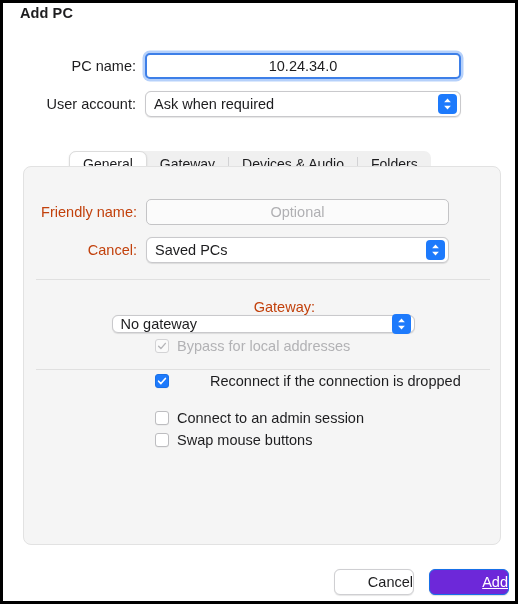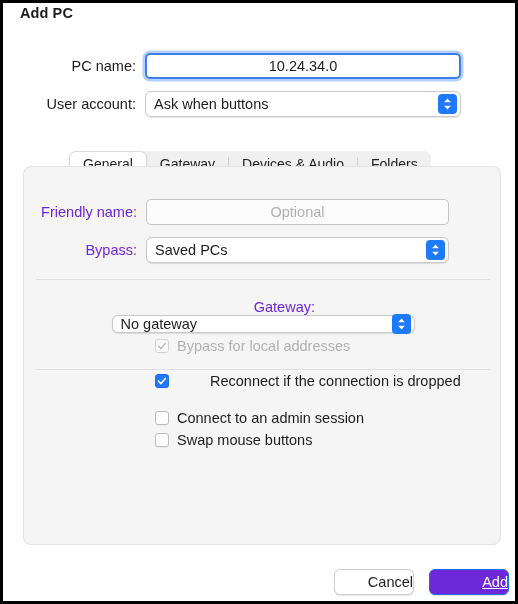--- a/index.html
+++ b/index.html
@@ -177,21 +177,21 @@
   #row-friendly { top: 32px; }
   #row-group    { top: 70px; }
   #row-gateway  { top: 132px; flex-direction: column; }
 
   .box-label {
     width: 122px;
     text-align: right;
     padding-right: 9px;
     box-sizing: border-box;
     font-size: 14.5px;
-    color: #6d28d9;
+    color: #c2410c;
     white-space: nowrap;
   }
 
   #friendly-name-input { width: 303px; background:#fbfbfb; }
   #group-popup   { width: 303px; }
   #gateway-popup { width: 303px; }
 
   .separator {
     position: absolute;
     left: 12px;
@@ -285,21 +285,21 @@
   <div class="title">Add PC</div>
 
   <div class="top-row" id="row-pcname">
     <div class="field-label">PC name:</div>
     <input class="text-input focused" id="pc-name-input" type="text" value="10.24.34.0" style="">
   </div>
 
   <div class="top-row" id="row-useracct">
     <div class="field-label">User account:</div>
     <div class="popup" id="user-account-popup">
-      <span class="popup-value">Ask when buttons</span>
+      <span class="popup-value">Ask when required</span>
       <span class="popup-stepper">
         <svg class="chev" viewBox="0 0 10 6">
             <path d="M5 0.7 L9 5 L1 5 Z" fill="#ffffff"></path>
           </svg>
         <svg class="chev" viewBox="0 0 10 6">
             <path d="M5 5.3 L1 1 L9 1 Z" fill="#ffffff"></path>
           </svg>
       </span>
     </div>
   </div>
@@ -322,21 +322,21 @@
   </div>
 
   <div class="tabbox">
 
     <div class="box-row" id="row-friendly">
       <div class="box-label">Friendly name:</div>
       <input class="text-input" id="friendly-name-input" type="text" placeholder="Optional" style="">
     </div>
 
     <div class="box-row" id="row-group">
-      <div class="box-label">Bypass:</div>
+      <div class="box-label">Cancel:</div>
       <div class="popup" id="group-popup">
         <span class="popup-value">Saved PCs</span>
         <span class="popup-stepper">
           <svg class="chev" viewBox="0 0 10 6">
               <path d="M5 0.7 L9 5 L1 5 Z" fill="#ffffff"></path>
             </svg>
           <svg class="chev" viewBox="0 0 10 6">
               <path d="M5 5.3 L1 1 L9 1 Z" fill="#ffffff"></path>
             </svg>
         </span>

